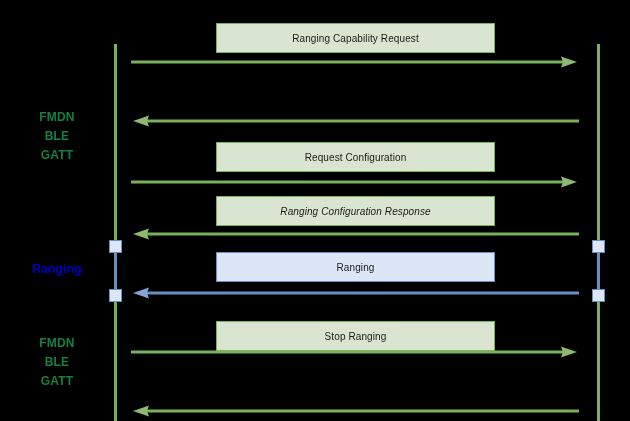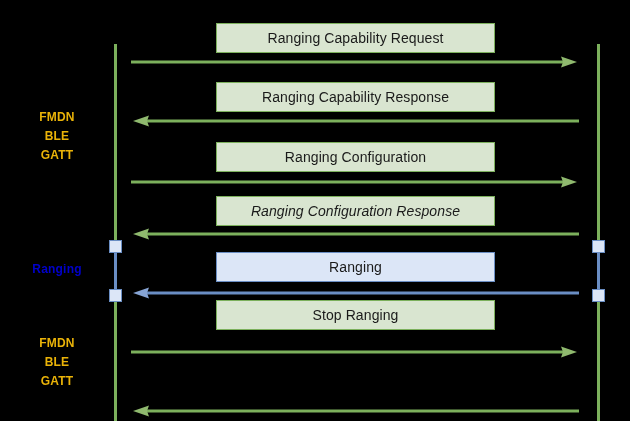--- a/index.html
+++ b/index.html
@@ -42,21 +42,21 @@
   
   .msg-box {
     position: absolute;
     left: 216px;
     width: 279px;
     height: 30px;
     box-sizing: border-box;
     display: flex;
     align-items: center;
     justify-content: center;
-    font-size: 14px;
+    font-size: 10px;
     color: #1a1a1a;
     letter-spacing: .1px;
     white-space: nowrap;
   }
   .msg-box.green {
     background: #d9e5d0;
     border: 1px solid #7cb05c;
   }
   .msg-box.blue {
     background: #dce6f7;
@@ -73,21 +73,21 @@
   
   .side-label {
     position: absolute;
     text-align: center;
     font-size: 12px;
     font-weight: bold;
     line-height: 19px;
     letter-spacing: .2px;
     white-space: pre-line;
   }
-  .side-label.green { color: #eab308; }
+  .side-label.green { color: #15803d; }
   .side-label.blue  { color: #0000cc; }
 </style>
 </head>
 <body>
 
 <div id="canvas">
 
   <div class="lifeline" id="lifeline-left"></div>
   <div class="lifeline" id="lifeline-right"></div>
 
@@ -112,32 +112,29 @@
   <div class="msg-box green" style="top:23px;">
     <span>Ranging Capability Request</span>
   </div>
   <div class="arrow" style="left:131px; top:56px; width:446px;">
     <svg width="446" height="12" viewBox="0 0 446 12">
       <line x1="0" y1="6" x2="440" y2="6" stroke="#7cb05c" stroke-width="3"></line>
       <polygon points="446,6 430,0.5 432,6 430,11.5" fill="#8fb96e"></polygon>
     </svg>
   </div>
 
-  <div class="msg-box green" style="top:82px;">
-    <span>Ranging Capability Response</span>
-  </div>
   <div class="arrow" style="left:133px; top:115px; width:446px;">
     <svg width="446" height="12" viewBox="0 0 446 12">
       <line x1="6" y1="6" x2="446" y2="6" stroke="#7cb05c" stroke-width="3"></line>
       <polygon points="0,6 16,0.5 14,6 16,11.5" fill="#8fb96e"></polygon>
     </svg>
   </div>
 
   <div class="msg-box green" style="top:142px;">
-    <span>Ranging Configuration</span>
+    <span>Request Configuration</span>
   </div>
   <div class="arrow" style="left:131px; top:176px; width:446px;">
     <svg width="446" height="12" viewBox="0 0 446 12">
       <line x1="0" y1="6" x2="440" y2="6" stroke="#7cb05c" stroke-width="3"></line>
       <polygon points="446,6 430,0.5 432,6 430,11.5" fill="#8fb96e"></polygon>
     </svg>
   </div>
 
   <div class="msg-box green" style="top:196px;font-style:italic;">
     <span>Ranging Configuration Response</span>
@@ -152,21 +149,21 @@
   <div class="msg-box blue" style="top:252px;">
     <span>Ranging</span>
   </div>
   <div class="arrow" style="left:133px; top:287px; width:446px;">
     <svg width="446" height="12" viewBox="0 0 446 12">
       <line x1="6" y1="6" x2="446" y2="6" stroke="#6a8ec4" stroke-width="3"></line>
       <polygon points="0,6 16,0.5 14,6 16,11.5" fill="#86a4d4"></polygon>
     </svg>
   </div>
 
-  <div class="msg-box green" style="top:300px;">
+  <div class="msg-box green" style="top:321px;">
     <span>Stop Ranging</span>
   </div>
   <div class="arrow" style="left:131px; top:346px; width:446px;">
     <svg width="446" height="12" viewBox="0 0 446 12">
       <line x1="0" y1="6" x2="440" y2="6" stroke="#7cb05c" stroke-width="3"></line>
       <polygon points="446,6 430,0.5 432,6 430,11.5" fill="#8fb96e"></polygon>
     </svg>
   </div>
 
   <div class="arrow" style="left:133px; top:405px; width:446px;">

